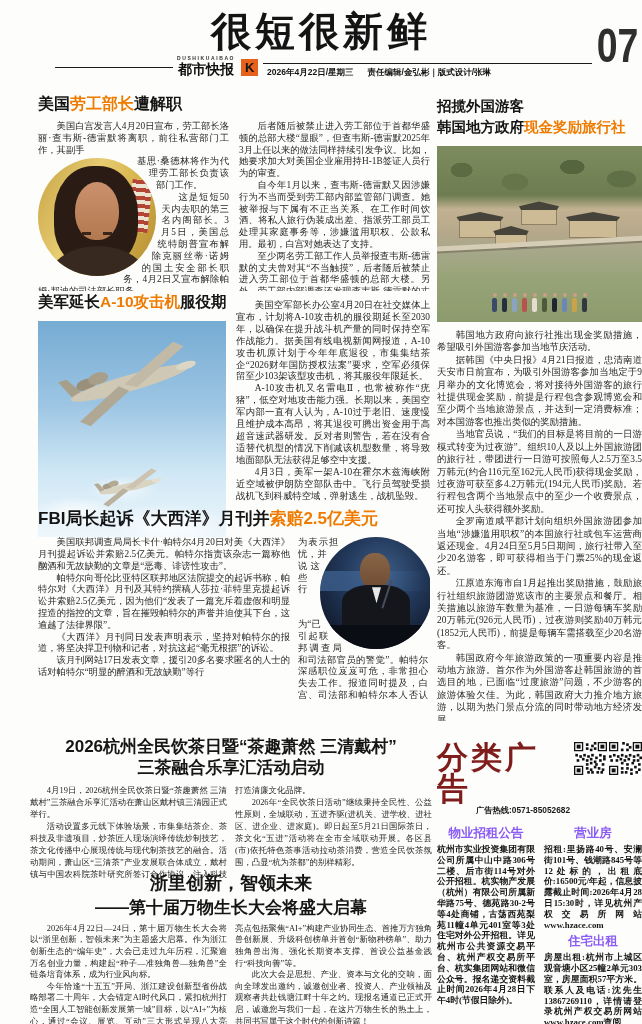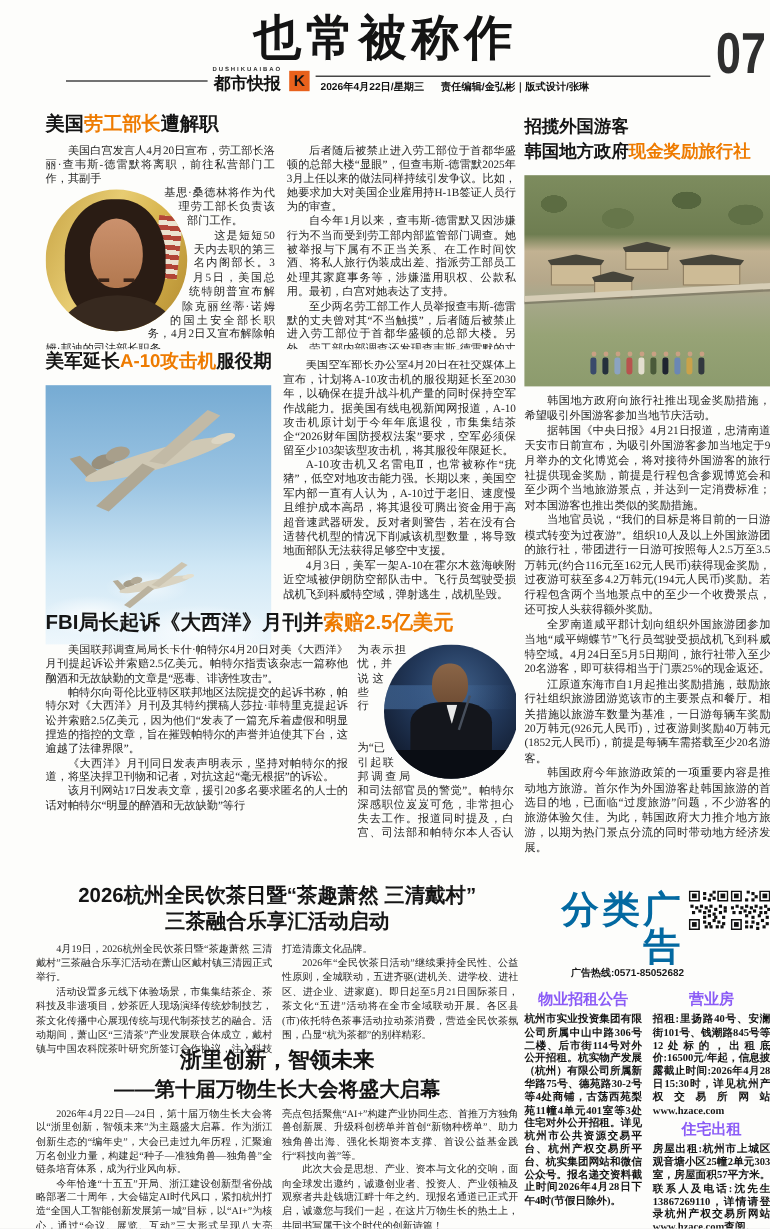--- a/index.html
+++ b/index.html
@@ -105,21 +105,21 @@
   .k-people{position:absolute;left:6px;right:6px;bottom:10px;display:flex;gap:5px;justify-content:center;}
   .person{width:5px;height:14px;border-radius:2px;position:relative;}
   .person::before{content:"";position:absolute;top:-5px;left:0.5px;width:4px;height:4px;border-radius:50%;background:#c9a083;}
   .art-korea .kbody{margin-top:7px;height:392px;overflow:hidden;font-size:9.4px;line-height:12.4px;}
 
   
   .classified{position:absolute;left:437px;top:742px;width:205px;}
   .banner{display:flex;align-items:flex-start;}
   .banner-left{flex:1;}
   .cls-title{font-family:"Liberation Sans",sans-serif;font-weight:900;font-size:31px;
-    letter-spacing:3px;color:#0369a1;line-height:1;text-align:right;}
+    letter-spacing:3px;color:#7f1d1d;line-height:1;}
   .hotline{font-family:"Liberation Sans",sans-serif;font-weight:700;font-size:8.3px;color:#191919;
     text-align:right;margin-top:1px;}
   .disclaimer{font-weight:700;font-size:8px;line-height:10px;color:#111;margin-top:1px;}
   .qr-wrap{width:68px;display:flex;gap:2px;margin-left:4px;}
   .ad-cols{display:flex;gap:9px;margin-top:6px;}
   .ad-col{width:98px;}
   .ad-heading{font-family:"Liberation Sans",sans-serif;font-weight:900;font-size:12.5px;
     text-align:center;color:#8b5cf6;margin:3px 0 2px;}
   .ad-body{font-size:8.8px;line-height:10.8px;font-weight:700;text-align:justify;color:#161616;}
 
@@ -134,21 +134,21 @@
   .art-wanwu .hl1{font-size:18px;text-align:center;}
   .art-wanwu .hl2{font-size:17px;text-align:center;margin-top:2px;}
   .art-wanwu .body{margin-top:5px;gap:8px;height:106px;overflow:hidden;font-size:8.4px;line-height:11.6px;}
   .art-wanwu .col{width:197px;}
 </style>
 </head>
 <body>
 
 <div id="page">
 
-  <div class="header-title">也常被称作</div>
+  <div class="header-title">很短很新鲜</div>
   <div class="masthead-row">
     <div class="rule-left"></div>
     <div class="masthead-block">
       <div class="pinyin">DUSHIKUAIBAO</div>
       <div class="masthead-name">都市快报</div>
     </div>
     <div class="k-logo">K</div>
     <div class="header-right">
       <div class="hrule"></div>
       <div class="date-row">
@@ -264,21 +264,21 @@
         <div class="person" style="background:#1f2430;"></div>
         <div class="person" style="background:#6b87b5;"></div>
         <div class="person" style="background:#caa24a;"></div>
         <div class="person" style="background:#32383f;"></div>
       </div>
     </div>
     <div class="kbody">
       <p class="p">韩国地方政府向旅行社推出现金奖励措施，希望吸引外国游客参加当地节庆活动。</p>
       <p class="p">据韩国《中央日报》4月21日报道，忠清南道天安市日前宣布，为吸引外国游客参加当地定于9月举办的文化博览会，将对接待外国游客的旅行社提供现金奖励，前提是行程包含参观博览会和至少两个当地旅游景点，并达到一定消费标准；对本国游客也推出类似的奖励措施。</p>
       <p class="p">当地官员说，“我们的目标是将目前的一日游模式转变为过夜游”。组织10人及以上外国旅游团的旅行社，带团进行一日游可按照每人2.5万至3.5万韩元(约合116元至162元人民币)获得现金奖励，过夜游可获至多4.2万韩元(194元人民币)奖励。若行程包含两个当地景点中的至少一个收费景点，还可按人头获得额外奖励。</p>
-      <p class="p">全罗南道咸平郡计划向组织外国旅游团参加当地“咸平蝴蝶节”飞行员驾驶受损战机飞到科威特空域。4月24日至5月5日期间，旅行社带入至少20名游客，即可获得相当于门票25%的现金返还。</p>
+      <p class="p">全罗南道咸平郡计划向组织外国旅游团参加当地“涉嫌滥用职权”的本国旅行社或包车运营商返还现金。4月24日至5月5日期间，旅行社带入至少20名游客，即可获得相当于门票25%的现金返还。</p>
       <p class="p">江原道东海市自1月起推出奖励措施，鼓励旅行社组织旅游团游览该市的主要景点和餐厅。相关措施以旅游车数量为基准，一日游每辆车奖励20万韩元(926元人民币)，过夜游则奖励40万韩元(1852元人民币)，前提是每辆车需搭载至少20名游客。</p>
       <p class="p">韩国政府今年旅游政策的一项重要内容是推动地方旅游。首尔作为外国游客赴韩国旅游的首选目的地，已面临“过度旅游”问题，不少游客的旅游体验欠佳。为此，韩国政府大力推介地方旅游，以期为热门景点分流的同时带动地方经济发展。</p>
     </div>
   </div>
 
   <div class="classified">
     <div class="banner">
       <div class="banner-left">
         <div class="cls-title">分类广告</div>
         <div class="hotline">广告热线:0571-85052682</div>

